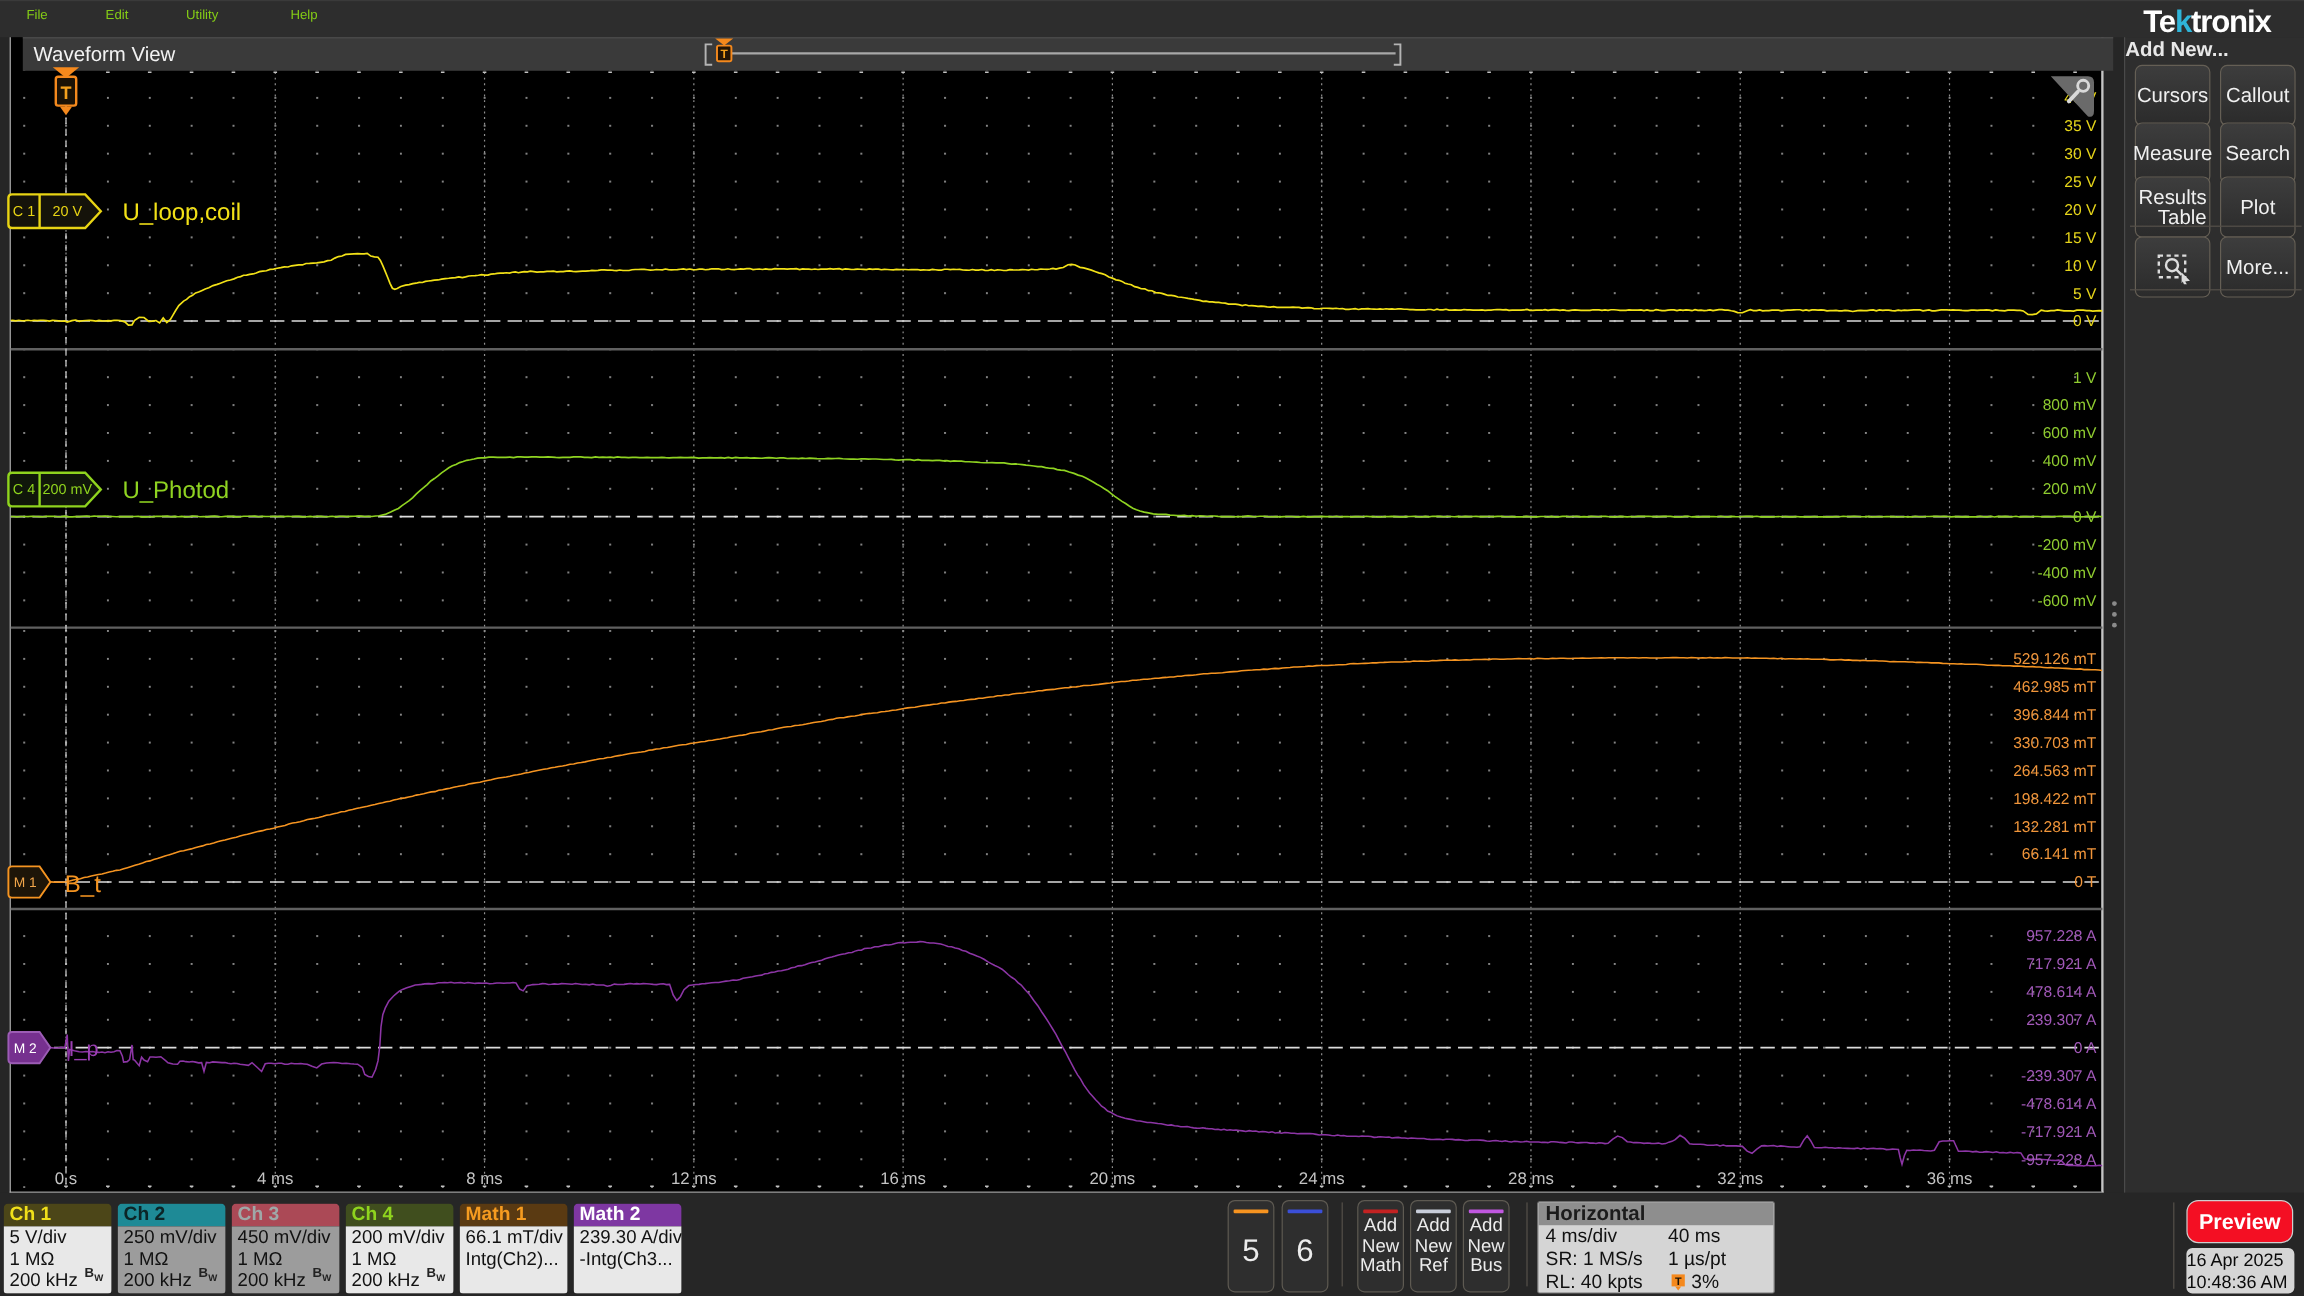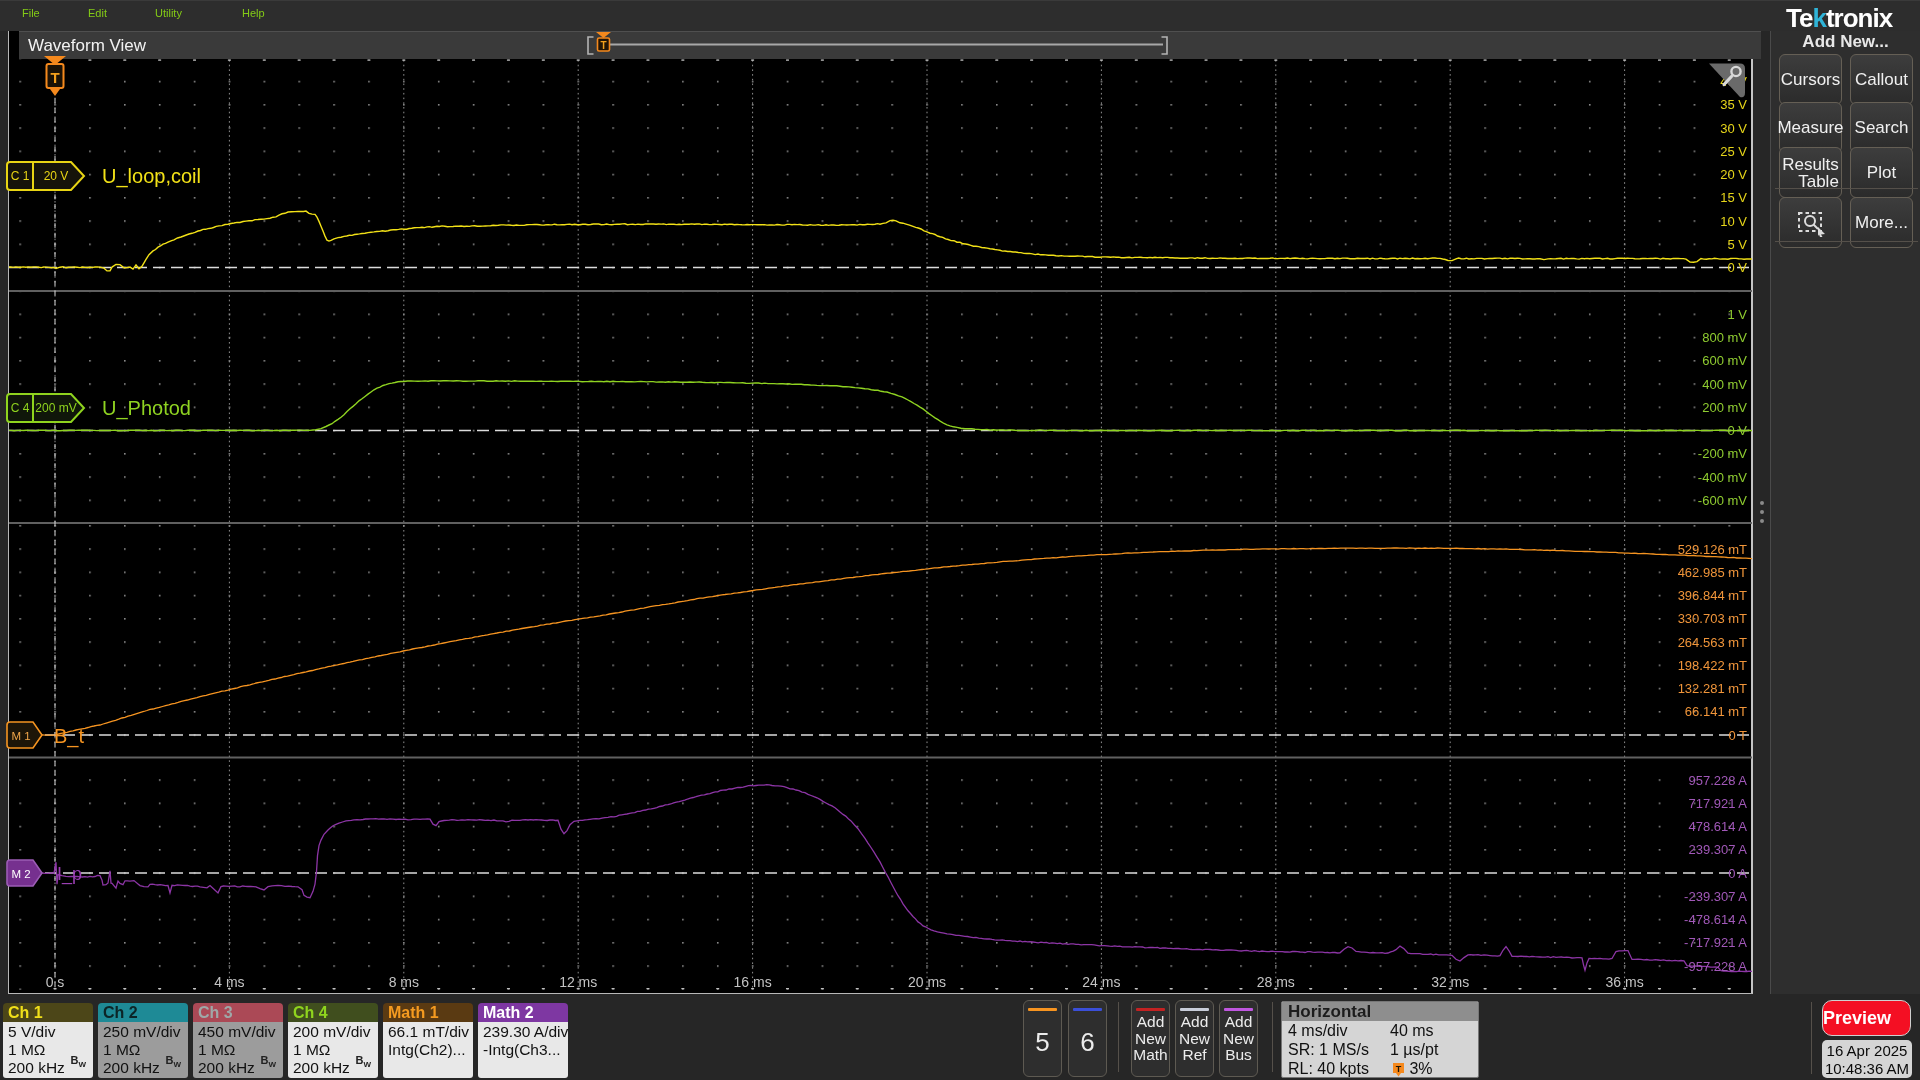--- a/index.html
+++ b/index.html
@@ -8,21 +8,21 @@
 #menubar .mi{position:absolute;top:6px;color:#84cc16;font-size:11px}
 #logo{position:absolute;top:2px;left:1786px;font-size:26px;font-weight:bold;color:#fff;
   letter-spacing:-1px}
 #logo .k{color:#2fb4d8}
 #wf{position:absolute;left:8px;top:31px;width:1745px;height:963px;background:#000;
   border-left:1px solid #b8b8b8;border-right:2px solid #c4c4c4;border-bottom:1px solid #b8b8b8}
 #wftitle{position:absolute;left:10px;top:0;width:100%;height:28px;background:#3a3a3a;
   border-top:1px solid #4f4f4f;color:#f2f2f2;font-size:17px;line-height:27px;padding-left:9px}
 #rpanel{position:absolute;left:1770px;top:31px;width:150px;height:963px;background:#2e2e2e;
   border-left:1px solid #4a4a4a}
-#rpanel .hd{position:absolute;top:1px;left:0;width:100%;text-align:center;color:#e8e8e8;
+#rpanel .hd{position:absolute;top:1px;left:0;width:100%;color:#e8e8e8;
   font-size:17px;font-weight:bold}
 .rbtn{position:absolute;width:63px;height:51px;background:linear-gradient(#3d3d3d,#2b2b2b);
   border:1px solid #655f55;border-radius:6px;color:#f0f0f0;font-size:17px;
   display:flex;align-items:center;justify-content:center;text-align:right;line-height:17px}
 .rsep{position:absolute;left:4px;width:143px;height:1px;background:#55504a}
 #botbar{position:absolute;left:0;top:994px;width:1920px;height:102px;background:#262626}
 .chb{position:absolute;top:9px;width:90px;height:75px;border-radius:4px 4px 3px 3px;overflow:hidden}
 .chb .h{height:19px;font-size:16px;font-weight:bold;line-height:19px;padding-left:5px}
 .chb .b{height:56px;font-size:15.5px;color:#111;padding:1px 0 0 5px;line-height:18px;position:relative;white-space:nowrap}
 .bw{position:absolute;right:7px;bottom:4px;font-size:11px;font-weight:bold;color:#222}
@@ -33,23 +33,23 @@
 .sq .num{position:absolute;width:100%;text-align:center;top:26px;font-size:26px}
 .sq .t3{position:absolute;width:100%;text-align:center;top:13px;font-size:15.5px;line-height:16.5px}
 .vsep{position:absolute;top:8px;width:1px;height:70px;background:#55504a}
 .panel{position:absolute;top:7px;height:77px;background:#d5d5d5;border-radius:2px;
   border:1px solid #777;overflow:hidden}
 .panel .ph{height:19px;background:#8e8e8e;color:#1c1c1c;font-size:17px;font-weight:bold;
   line-height:19px;padding-left:6px}
 .panel .pb{font-size:16px;color:#111;line-height:19px;padding:0 6px;position:relative}
 #preview{position:absolute;left:1822px;top:6px;width:89px;height:36px;background:#f40f23;
   border:1px solid #cfcfcf;border-radius:10px;color:#fff;font-weight:bold;font-size:18px;
-  line-height:34px}
+  text-align:center;line-height:34px}
 #dtime{position:absolute;left:1822px;top:46px;width:90px;height:38px;background:#d5d5d5;
-  border-radius:5px;color:#0a0a0a;font-size:15px;text-align:center;line-height:17.5px;
+  border-radius:5px;color:#0a0a0a;font-size:15px;text-align:left;line-height:17.5px;
   padding-top:2px}
 </style></head><body>
 <div id="menubar">
     <div class="mi" style="left:22px">File</div>
     <div class="mi" style="left:88px">Edit</div>
     <div class="mi" style="left:155px">Utility</div>
     <div class="mi" style="left:242px">Help</div>
     <div id="logo">Te<span class="k">k</span>tronix</div>
   </div>
 <div id="wf">

